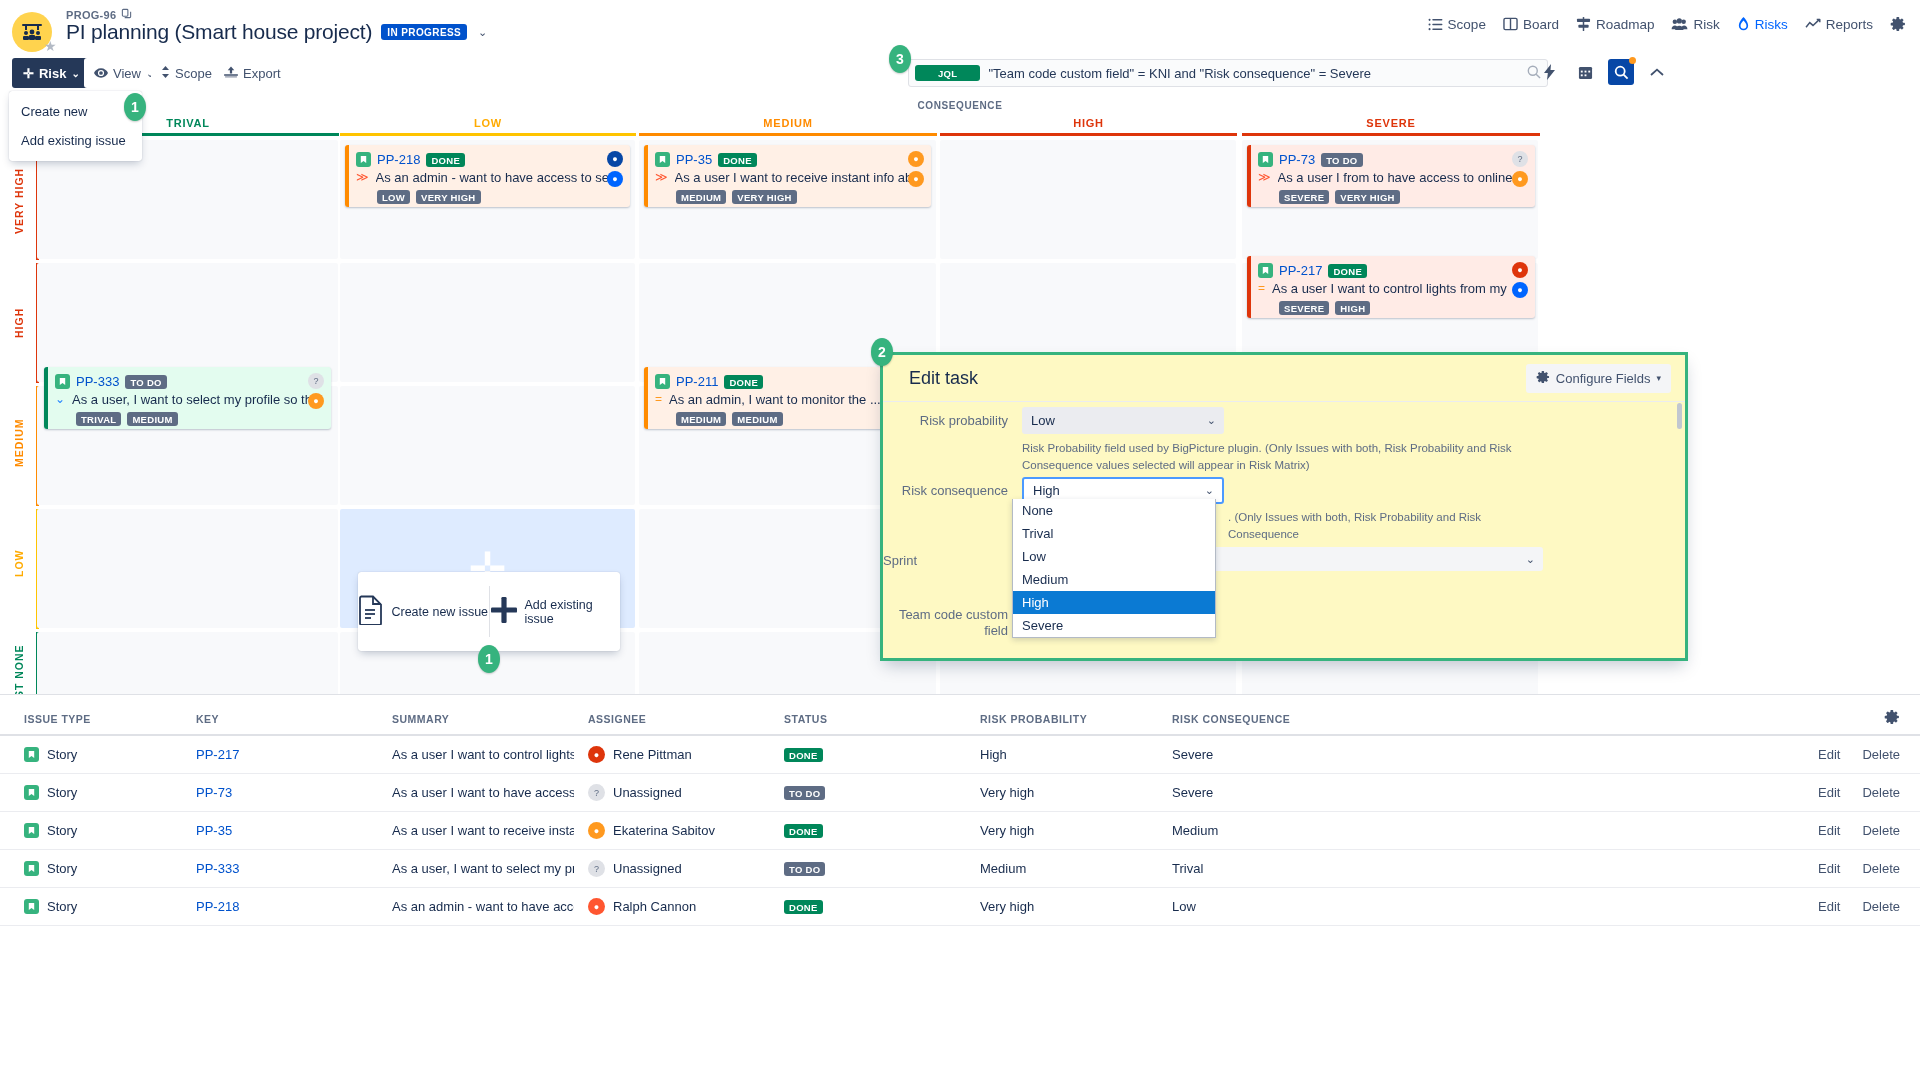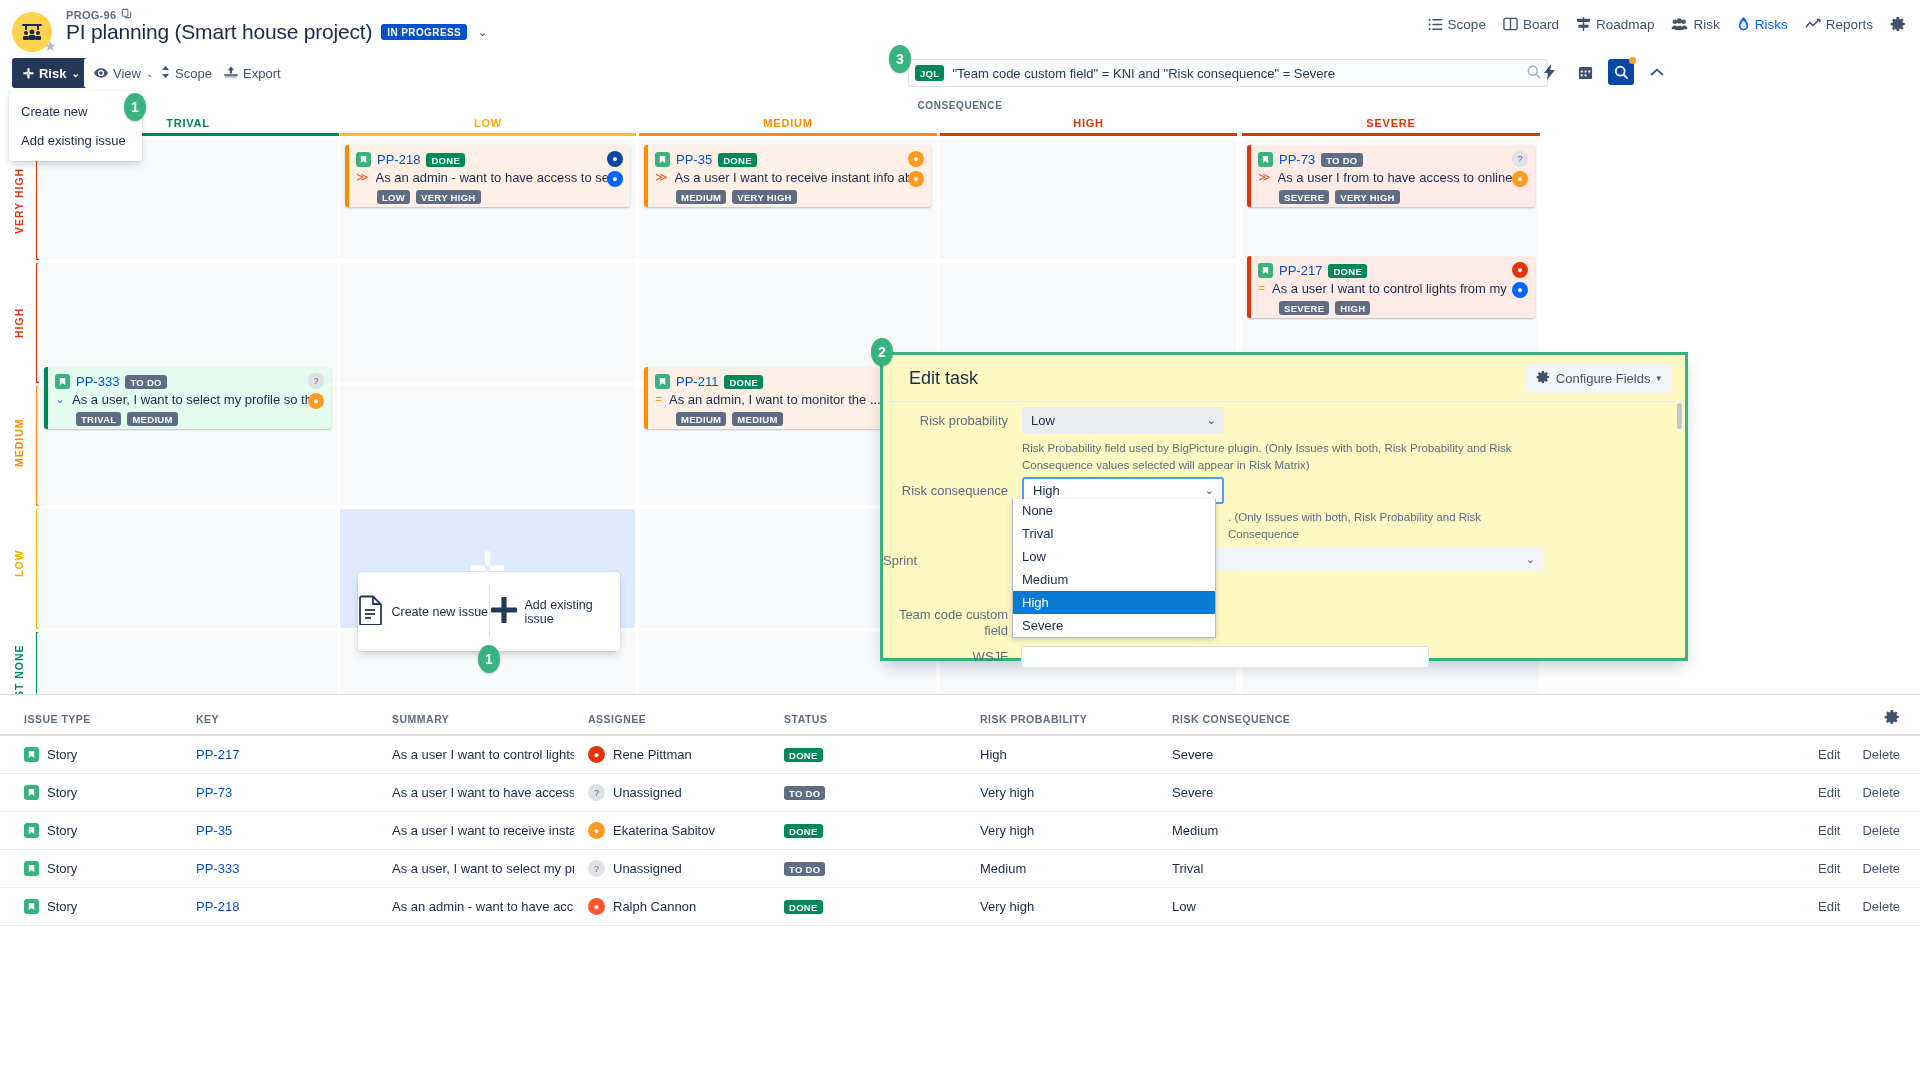--- a/index.html
+++ b/index.html
@@ -58,21 +58,21 @@
     border-radius:3px; padding:6px 0; z-index:40;
   }
   #risk-menu .mi { height:29px; display:flex; align-items:center; padding:0 12px; font-size:13px; color:#172B4D; cursor:pointer; }
 
   
   #jqlbar { position:absolute; left:908px; top:59px; width:640px; height:28px; display:flex; align-items:center; }
   #jql-field {
     flex:1; height:28px; background:#FAFBFC; border:1px solid #DFE1E6; border-radius:3px;
     display:flex; align-items:center; padding:0 6px; gap:8px;
   }
-  #jql-tag { background:#00875A; color:#fff; font-size:9.5px; font-weight:700; padding:3px 5px 2px; border-radius:3px; letter-spacing:.3px; }
+  #jql-tag { background:#00875A; color:#fff; font-size:9.5px; font-weight:700; padding:3px 23px 2px; border-radius:3px; letter-spacing:.3px; }
   #jql-text { flex:1; font-size:13px; color:#253858; white-space:nowrap; overflow:hidden; }
   #jql-search-icon { color:#A5ADBA; }
   #tool-icons { position:absolute; right:-122px; top:0; display:flex; align-items:center; gap:10px; }
   .tool-ic { width:26px; height:26px; display:flex; align-items:center; justify-content:center; color:#42526E; cursor:pointer; border-radius:3px; }
   .tool-ic.sel { background:#0747A6; color:#fff; position:relative; }
   .tool-ic.sel:after { content:""; position:absolute; right:-2px; top:-2px; width:7px; height:7px; border-radius:50%; background:#FF991F; }
 
   
   .callout {
     position:absolute; width:22px; height:28px; border-radius:11px/14px; background:#36B37E;
@@ -646,26 +646,20 @@
       <div class="wide-field" style="margin-left:206px;">
         <span style="font-size:11px; color:#42526E;">⌄</span>
       </div>
     </div>
   </div>
 
   <div class="frow" style="left:0; top:247px; width:660px;">
     <span class="flabel" style="width:125px; line-height:16px;">Team code custom field</span>
   </div>
 
-  <div class="frow" style="left:0; top:291px; width:660px;">
-    <span class="flabel" style="padding-top:2px;">WSJF</span>
-    <div class="fctrl">
-      <div class="wsjf-field" style="margin-left:-1px;"></div>
-    </div>
-  </div>
 
   <div id="modal-scroll">
       <div class="thumb"></div>
     </div>
 </div>
 <div class="callout" style="left:871px; top:338px;">2</div>
 
 <div id="dd-options">
   <div class="opt">None</div>
   <div class="opt">Trival</div>

